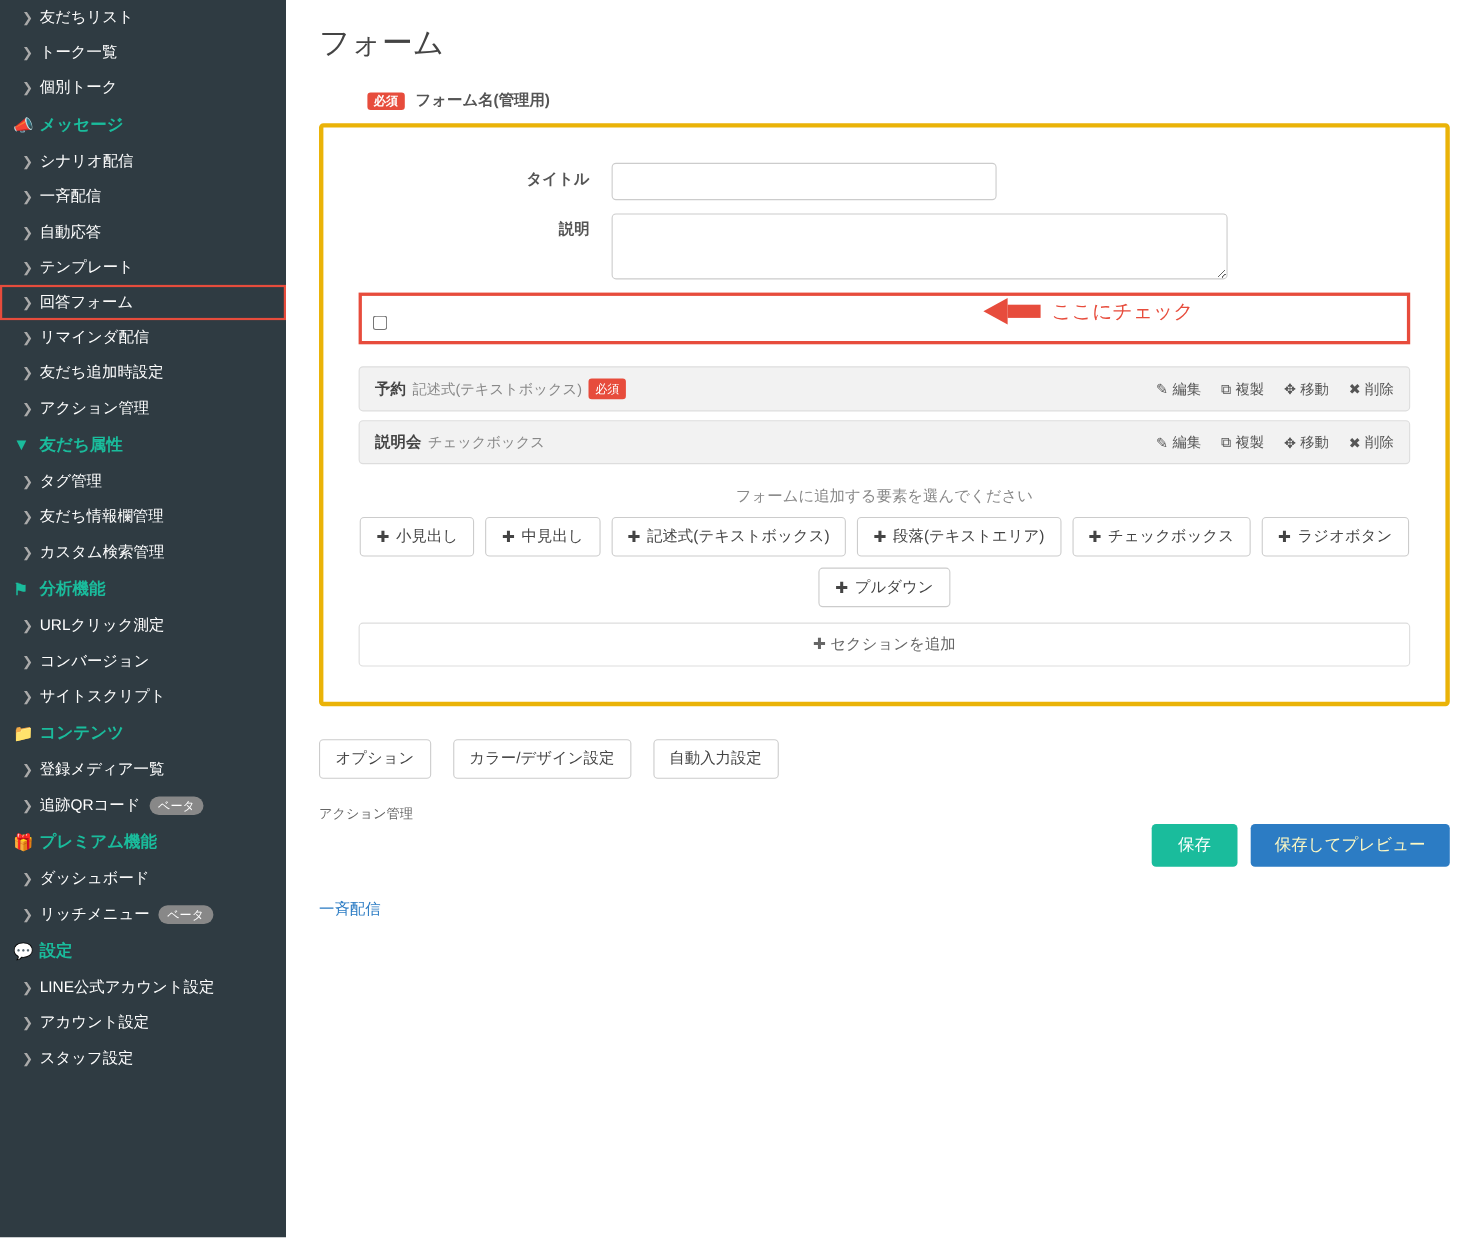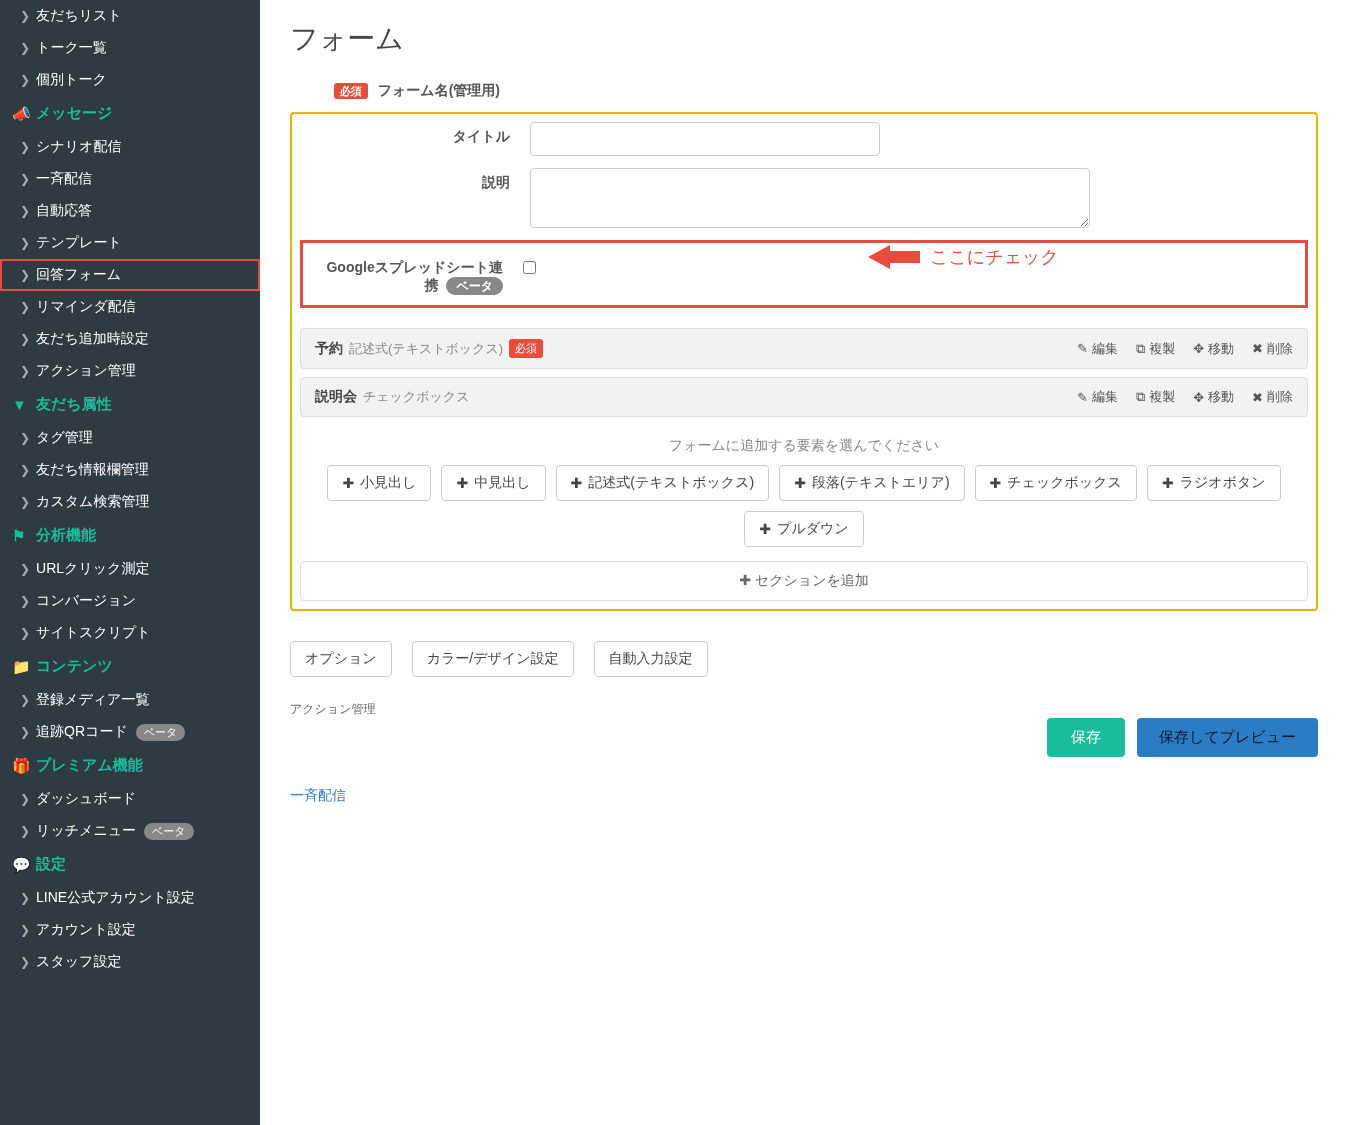--- a/index.html
+++ b/index.html
@@ -14,21 +14,21 @@
 .ico { width: 16px; display: inline-block; }
 .main { flex: 1; padding: 20px 30px; }
 .page-title { font-size: 28px; color: #444; font-weight: normal; margin-bottom: 18px; }
 .form-row { display: flex; align-items: flex-start; margin-bottom: 12px; }
 .form-label { width: 230px; text-align: right; font-weight: bold; color: #555; padding-right: 20px; padding-top: 6px; }
 .form-label.left-pad { padding-left: 28px; }
 .required-badge { background: #e74c3c; color: #fff; font-size: 11px; padding: 2px 6px; border-radius: 3px; margin-right: 6px; vertical-align: middle; }
 .text-input, .textarea-input { border: 1px solid #ccc; border-radius: 4px; padding: 6px 10px; font-size: 14px; }
 .text-input { width: 350px; height: 34px; }
 .textarea-input { width: 560px; height: 60px; resize: both; }
-.panel { border: 2px solid #eab308; border-radius: 4px; padding: 8px; margin-top: 12px; }
+.panel { border: 4px solid #eab308; border-radius: 4px; padding: 32px; margin-top: 12px; }
 .highlight-box { border: 3px solid #e74c3c; padding: 10px; margin: 8px 0 20px 0; position: relative; }
 .highlight-arrow { position: absolute; left: 565px; top: 2px; display: flex; align-items: center; }
 .arrow-shape { width: 0; height: 0; border-top: 12px solid transparent; border-bottom: 12px solid transparent; border-right: 22px solid #e74c3c; }
 .arrow-body { width: 30px; height: 12px; background: #e74c3c; }
 .arrow-text { color: #e74c3c; font-size: 18px; margin-left: 10px; }
 .beta-pill { background: #888; color: #fff; border-radius: 10px; padding: 2px 10px; font-size: 12px; margin-left: 4px; }
 .question-bar { background: #f2f2f2; border: 1px solid #ddd; border-radius: 4px; padding: 10px 14px; margin-bottom: 8px; display: flex; align-items: center; }
 .question-bar .q-title { font-weight: bold; color: #444; margin-right: 6px; }
 .question-bar .q-type { color: #888; font-size: 13px; }
 .question-bar .actions { margin-left: auto; display: flex; gap: 18px; color: #555; font-size: 13px; }
@@ -37,21 +37,21 @@
 .btn-row { display: flex; flex-wrap: wrap; gap: 10px; justify-content: center; margin-bottom: 10px; }
 .btn { border: 1px solid #ccc; background: #fff; border-radius: 4px; padding: 8px 14px; cursor: pointer; font-size: 14px; color: #444; display: inline-flex; align-items: center; gap: 6px; }
 .section-add-bar { border: 1px solid #ddd; border-radius: 4px; padding: 10px; text-align: center; color: #666; cursor: pointer; margin-top: 14px; }
 .option-row { display: flex; gap: 20px; margin-top: 30px; }
 .calltag-label { font-size: 12px; color: #666; margin-top: 24px; }
 .calltag-row { display: flex; align-items: center; margin-top: 4px; }
 .calltag-input { border: 1px solid #ccc; border-radius: 4px 0 0 4px; padding: 6px 10px; width: 260px; height: 36px; color: #ccc; filter: blur(2px); }
 .calltag-btn { border: 1px solid #ccc; border-left: none; border-radius: 0 4px 4px 0; background: #fff; padding: 6px 14px; height: 36px; cursor: pointer; }
 .save-row { margin-left: auto; display: flex; gap: 12px; }
 .btn-primary { background: #1abc9c; color: #fff; border: none; border-radius: 4px; padding: 10px 24px; font-size: 15px; cursor: pointer; }
-.btn-secondary { background: #2c7cc4; color: #0f172a; border: none; border-radius: 4px; padding: 10px 22px; font-size: 15px; cursor: pointer; }
+.btn-secondary { background: #2c7cc4; color: #fef9c3; border: none; border-radius: 4px; padding: 10px 22px; font-size: 15px; cursor: pointer; }
 .back-link { color: #2c7cc4; margin-top: 30px; display: inline-block; cursor: pointer; font-size: 14px; }
 .bottom-row { display: flex; align-items: flex-end; }
 </style>
 </head>
 <body>
 
 <div class="layout">
   <div class="sidebar">
     <div id="items-top">
         <div class="nav-item">
@@ -206,25 +206,20 @@
         <div class="form-label">タイトル</div>
         <input class="text-input" type="text" style="">
       </div>
       <div class="form-row">
         <div class="form-label">説明</div>
         <textarea class="textarea-input" style=""></textarea>
       </div>
 
       <div class="highlight-box">
         <div class="form-row" style="margin-bottom:0">
-          <div class="form-label" style="width:210px">
-            <span>Googleスプレッドシート連</span><br>
-            <span>携</span>
-            <span class="beta-pill">ベータ</span>
-          </div>
           <input type="checkbox" style="margin-top: 8px;">
         </div>
         <div class="highlight-arrow">
           <div class="arrow-shape"></div>
             <div class="arrow-body"></div>
           <span class="arrow-text">ここにチェック</span>
         </div>
       </div>
 
       <div id="questions">

